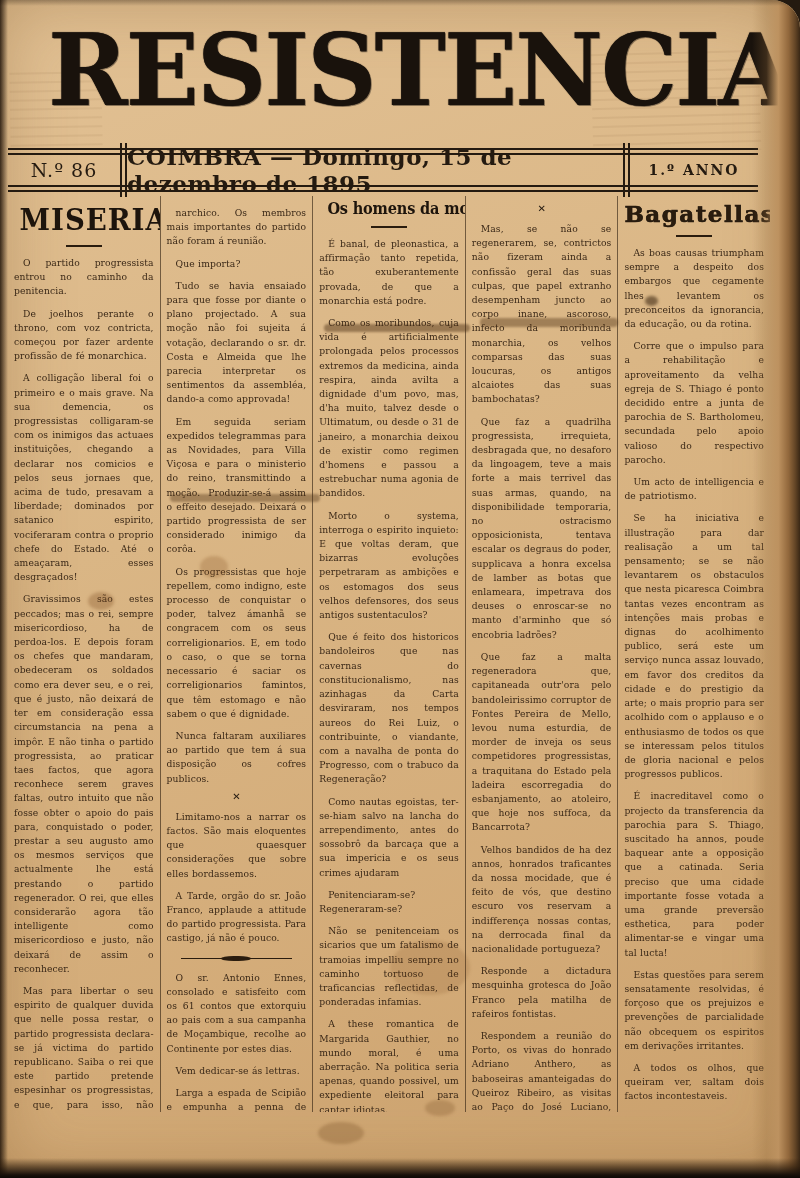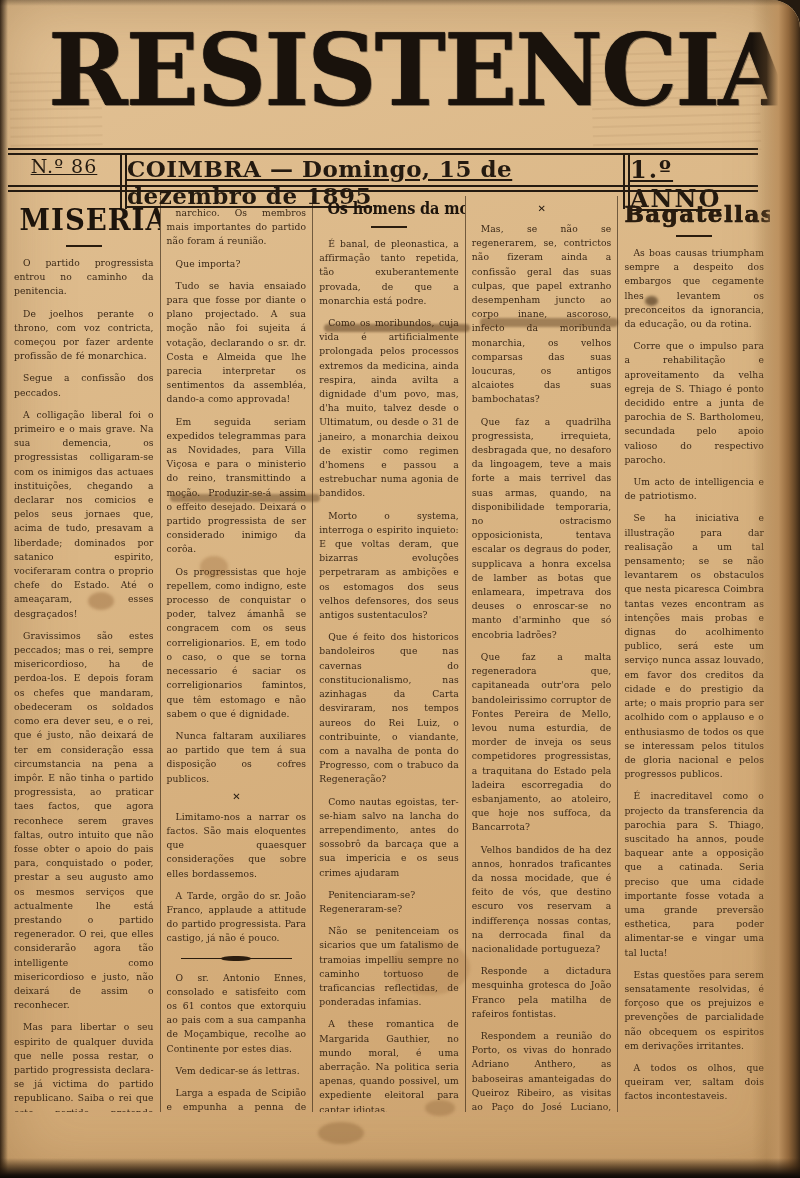--- a/index.html
+++ b/index.html
@@ -40,27 +40,27 @@
     letter-spacing:-2px;color:#19120c;
     font-family:"DejaVu Serif","Liberation Serif",serif;
     text-shadow:0 0 1px rgba(10,6,2,.9), 1px 1px 0 rgba(10,6,2,.35);
     transform:scaleY(1.04);
   }
 
   
   .datebar{
     position:absolute;left:8px;top:148px;width:750px;height:30px;z-index:3;
     border-top:7px double #241a10;border-bottom:7px double #241a10;
-    display:flex;align-items:flex-start;color:#241a10;text-decoration:underline;
+    display:flex;align-items:center;color:#241a10;
   }
   .datebar .cell{display:flex;align-items:center;justify-content:center;}
   .cell-issue{width:112px;font-size:19px;letter-spacing:1px;}
   .cell-date{flex:1;border-left:7px double #241a10;border-right:7px double #241a10;
     font-weight:bold;font-size:23px;letter-spacing:.5px;}
-  .cell-year{width:128px;font-weight:bold;font-size:24px;letter-spacing:2px;}
+  .cell-year{width:128px;font-weight:bold;font-size:14px;letter-spacing:2px;}
 
   
   .columns{
     position:absolute;left:8px;top:196px;width:762px;height:916px;z-index:3;
     display:flex;color:#3a2817;
   }
   .col{flex:1 1 0;padding:2px 6px 0 6px;border-right:1px solid rgba(42,27,11,.6);overflow:hidden;}
   .col:last-child{border-right:none;}
   .col p{font-size:9.2px;line-height:14.2px;text-align:justify;text-indent:9px;
     margin:8px 0 1px 0;letter-spacing:.1px;word-spacing:.3px;}
@@ -96,21 +96,20 @@
     <div class="cell cell-date">COIMBRA — Domingo, 15 de dezembro de 1895</div>
     <div class="cell cell-year">1.º ANNO</div>
   </div>
 
   <div class="columns" id="columns">
       <div class="col">
         <div class="h1">MISERIAS</div>
         <div class="hrshort"></div>
         <p>O partido progressista entrou no caminho da penitencia.</p>
         <p>De joelhos perante o throno, com voz contricta, começou por fazer ardente profissão de fé monarchica.</p>
-        <p>Segue a confissão dos peccados.</p>
         <p>A colligação liberal foi o primeiro e o mais grave. Na sua demencia, os progressistas colligaram-se com os inimigos das actuaes instituições, chegando a declarar nos comicios e pelos seus jornaes que, acima de tudo, presavam a liberdade; dominados por satanico espirito, vociferaram contra o proprio chefe do Estado. Até o ameaçaram, esses desgraçados!</p>
         <p>Gravissimos são estes peccados; mas o rei, sempre misericordioso, ha de perdoa-los. E depois foram os chefes que mandaram, obedeceram os soldados como era dever seu, e o rei, que é justo, não deixará de ter em consideração essa circumstancia na pena a impôr. E não tinha o partido progressista, ao praticar taes factos, que agora reconhece serem graves faltas, outro intuito que não fosse obter o apoio do pais para, conquistado o poder, prestar a seu augusto amo os mesmos serviços que actualmente lhe está prestando o partido regenerador. O rei, que elles considerarão agora tão intelligente como misericordioso e justo, não deixará de assim o reconhecer.</p>
         <p>Mas para libertar o seu espirito de qualquer duvida que nelle possa restar, o partido progressista declara-se já victima do partido republicano. Saiba o rei que este partido pretende espesinhar os progressistas, e que, para isso, não duvidou até unir-se com o partido governamental, de quem tem soffrido as mais vis prepotencias. Tal é o profundo odio que lhes vota!</p>
       </div>
       <div class="col">
         <p>narchico. Os membros mais importantes do partido não foram á reunião.</p>
         <p>Que importa?</p>
         <p>Tudo se havia ensaiado para que fosse por diante o plano projectado. A sua moção não foi sujeita á votação, declarando o sr. dr. Costa e Almeida que lhe parecia interpretar os sentimentos da assembléa, dando-a como approvada!</p>
         <p>Em seguida seriam expedidos telegrammas para as Novidades, para Villa Viçosa e para o ministerio do reino, transmittindo a moção. Produzir-se-á assim o effeito desejado. Deixará o partido progressista de ser considerado inimigo da corôa.</p>
         <p>Os progressistas que hoje repellem, como indigno, este processo de conquistar o poder, talvez ámanhã se congracem com os seus correligionarios. E, em todo o caso, o que se torna necessario é saciar os correligionarios famintos, que têm estomago e não sabem o que é dignidade.</p>

